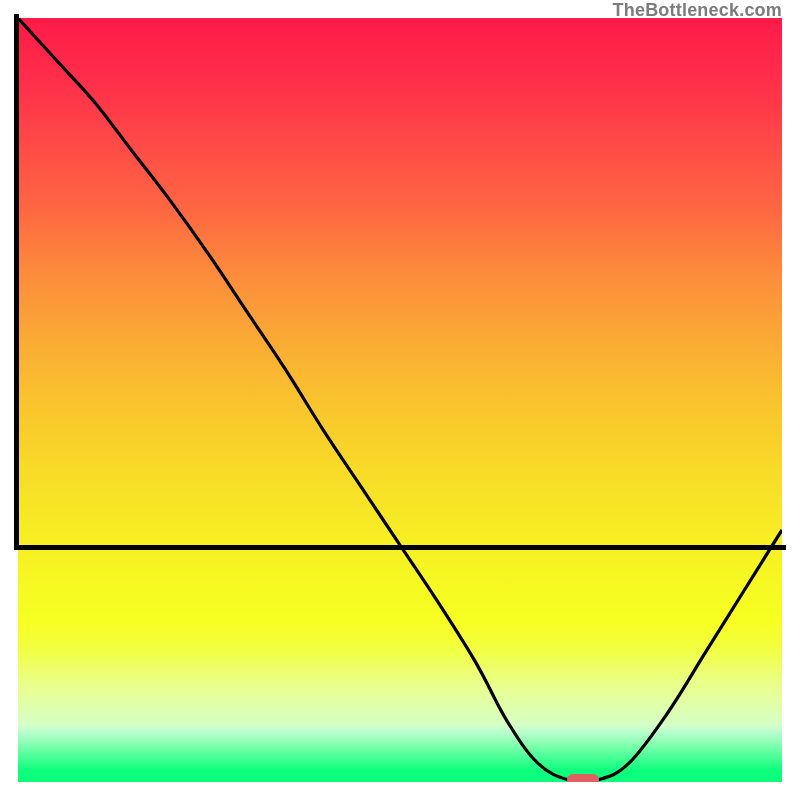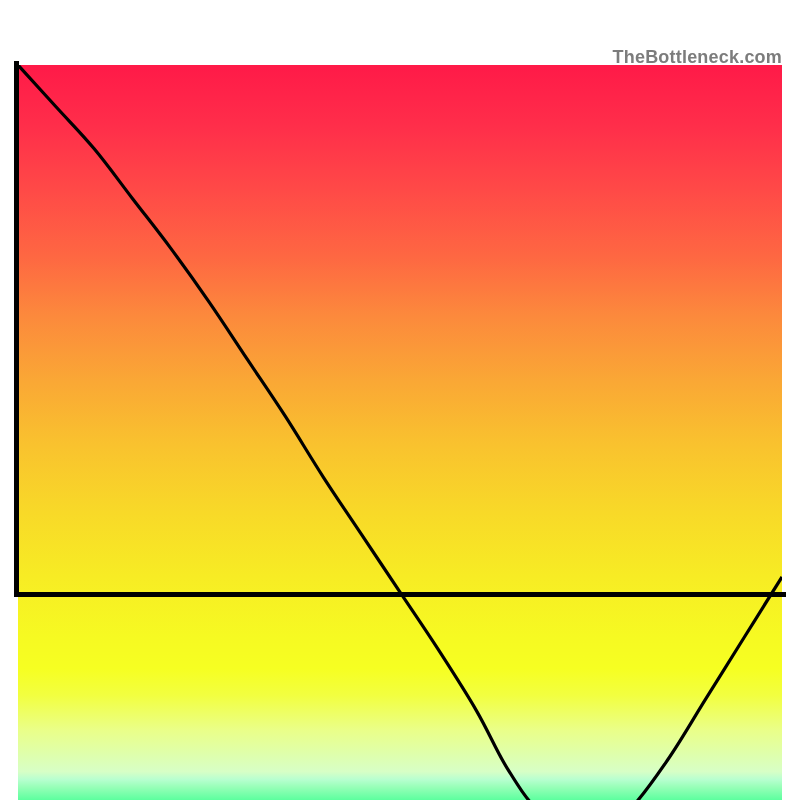--- a/index.html
+++ b/index.html
@@ -6,21 +6,20 @@
     margin: 0;
     padding: 0;
     width: 800px;
     height: 800px;
     background: #ffffff;
   }
   .chart {
     position: relative;
     width: 800px;
     height: 564px;
-    margin-top: 47px;
   }
   .plot-area {
     position: absolute;
     left: 18px;
     top: 18px;
     width: 764px;
     height: 764px;
     overflow: hidden;
   }
   .gradient-bg {

